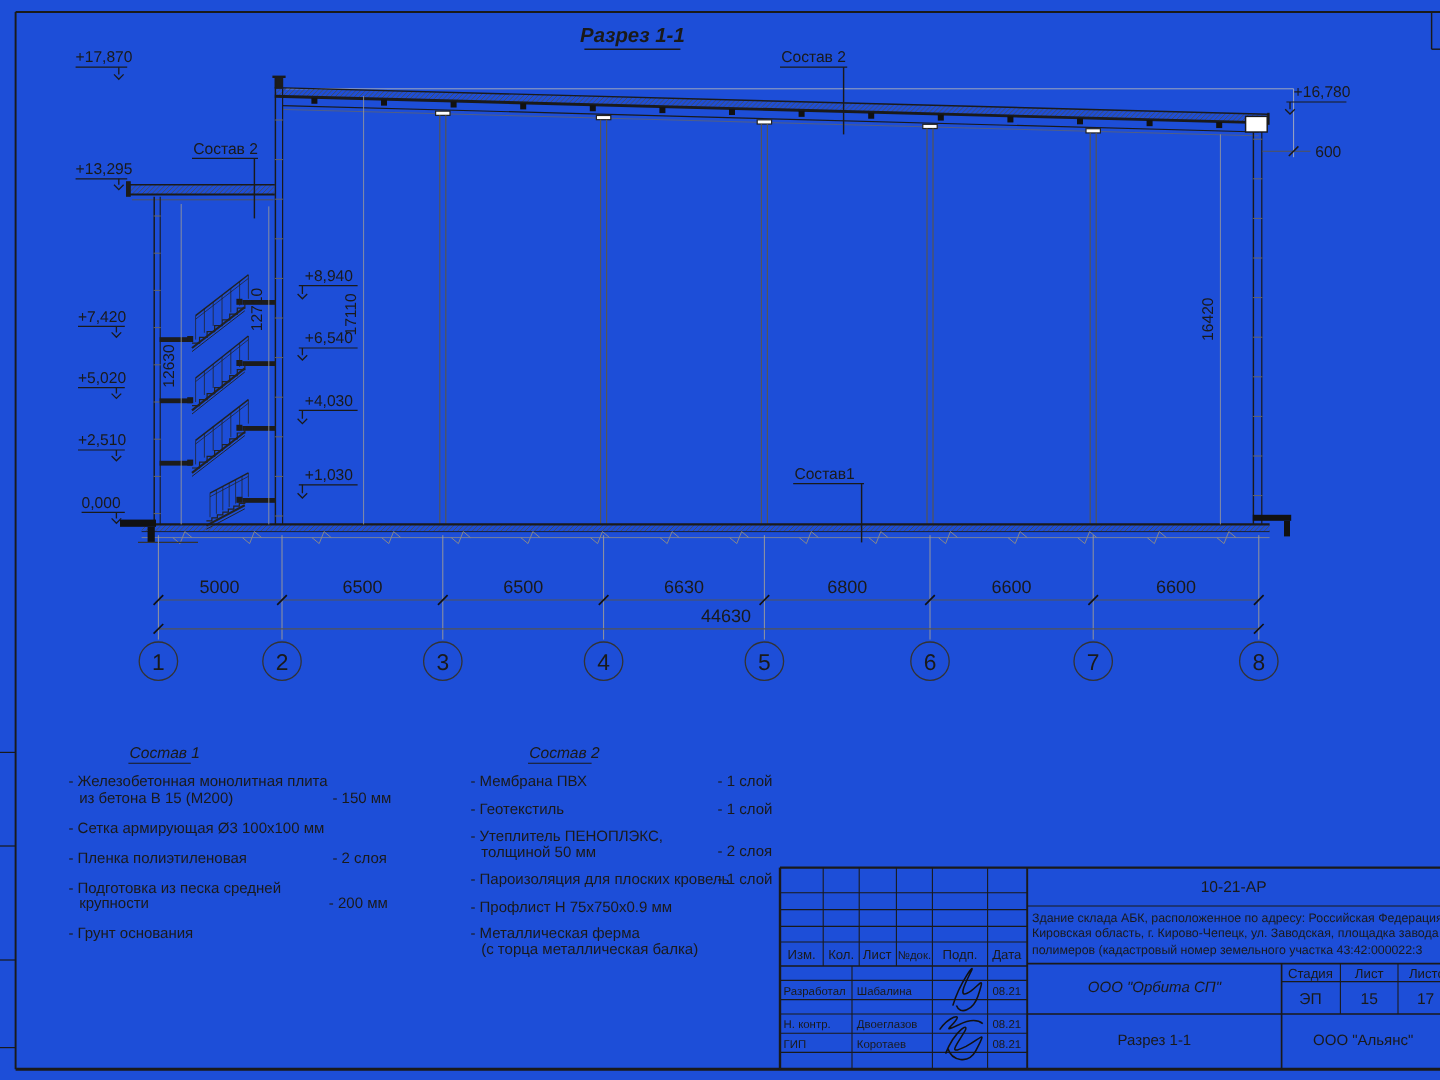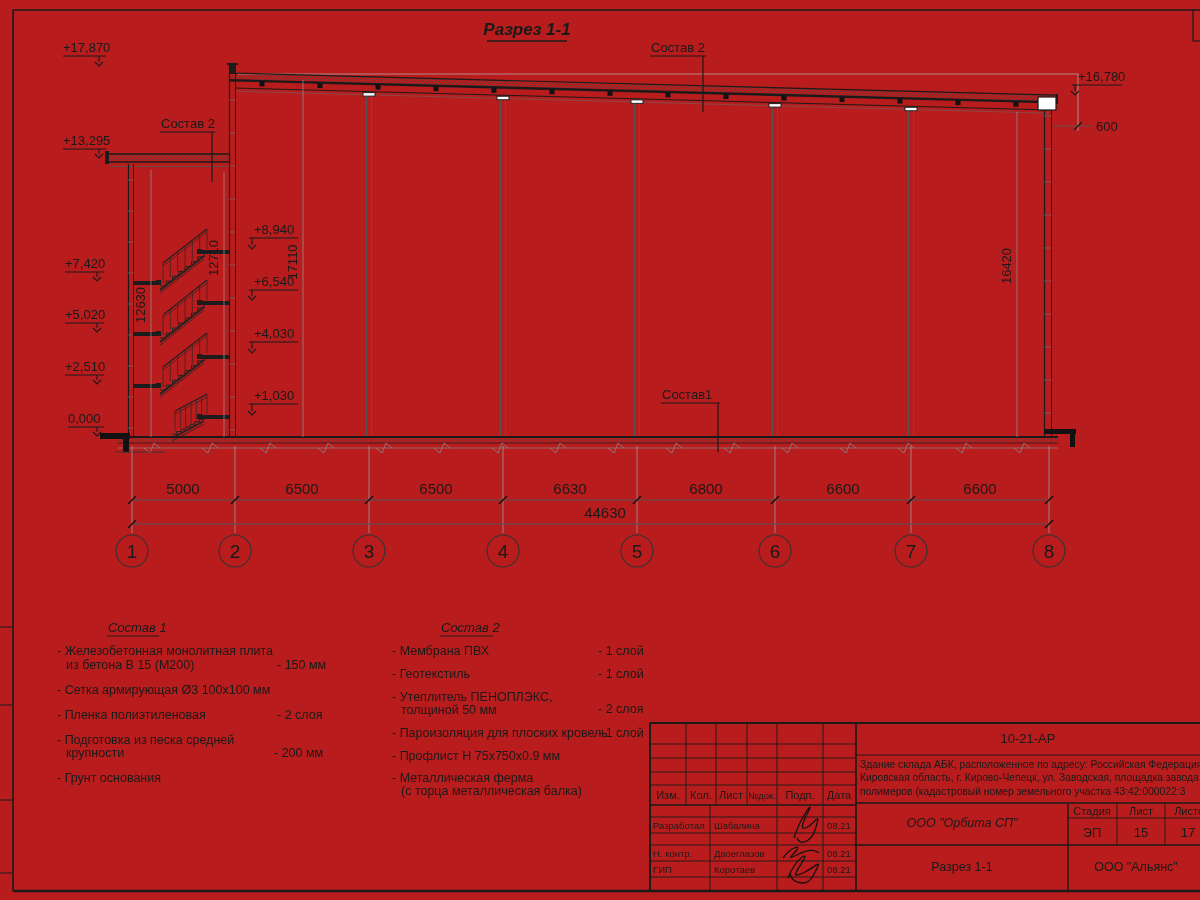--- a/index.html
+++ b/index.html
@@ -1,16 +1,16 @@
 <!DOCTYPE html>
 <html><head>
 <meta charset="utf-8">
 <style>
   html,body{margin:0;padding:0;background:#e8e8e8;}
-  .sheet{position:relative;width:1200px;height:900px;background:#b91c1c;overflow:hidden;
+  .sheet{position:relative;width:1200px;height:900px;background:#1d4ed8;overflow:hidden;
          font-family:"Liberation Sans", sans-serif;}
   svg{position:absolute;left:0;top:0;}
   svg text{font-family:"Liberation Sans", sans-serif;fill:#1a1a1a;}
   .t13{font-size:13px;}
   .t12{font-size:12.5px;}
   .t15{font-size:15px;}
   .t19{font-size:19px;}
   .it{font-style:italic;}
   .bold{font-weight:bold;}
   .small{font-size:10.3px;}

